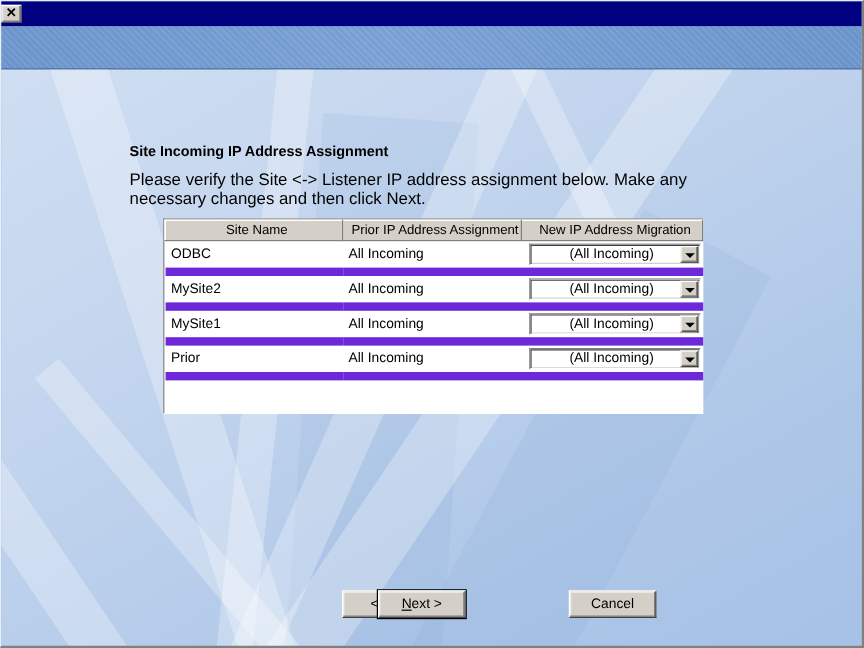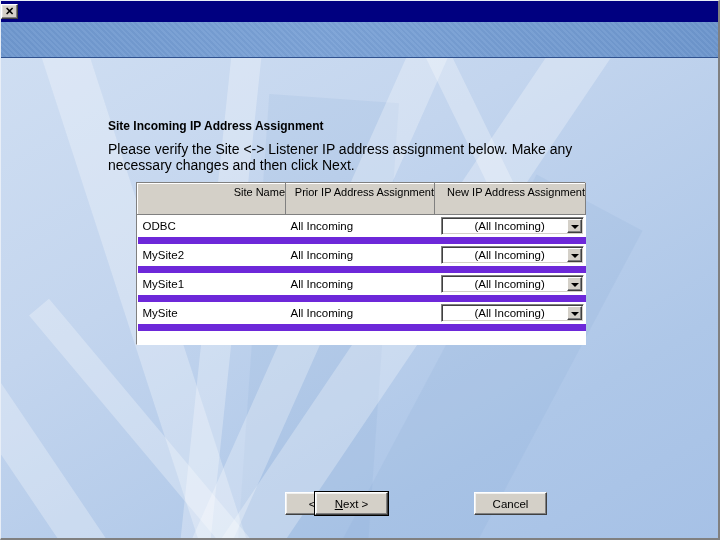--- a/index.html
+++ b/index.html
@@ -151,22 +151,22 @@
   table.grid {
     border-collapse: collapse;
     width: 448px;
     table-layout: fixed;
   }
   table.grid th {
     background: #d4d0c8;
     font-size: 11px;
     font-weight: normal;
     color: #000000;
-    text-align: right;
-    padding: 2px 0 16px 5px;
+    text-align: center;
+    padding: 2px 0 2px 5px;
     height: 15px;
     box-sizing: border-box;
     border-top: 1px solid #ffffff;
     border-left: 1px solid #ffffff;
     border-right: 1px solid #808080;
     border-bottom: 1px solid #808080;
     white-space: nowrap;
     overflow: hidden;
   }
   table.grid td {
@@ -312,21 +312,21 @@
       <table class="grid">
         <colgroup>
           <col style="width:148px">
           <col style="width:149px">
           <col style="width:151px">
         </colgroup>
         <thead>
           <tr>
             <th>Site Name</th>
             <th>Prior IP Address Assignment</th>
-            <th>New IP Address Assignment</th>
+            <th>New IP Address Migration</th>
           </tr>
         </thead>
         <tbody>
           <tr>
             <td>ODBC</td>
             <td>All Incoming</td>
             <td class="col-new">
               <div class="combo">
                 <span class="combo-text">(All Incoming)</span>
                 <span class="combo-arrow"></span>
@@ -347,21 +347,21 @@
             <td>MySite1</td>
             <td>All Incoming</td>
             <td class="col-new">
               <div class="combo">
                 <span class="combo-text">(All Incoming)</span>
                 <span class="combo-arrow"></span>
               </div>
             </td>
           </tr>
           <tr>
-            <td>MySite</td>
+            <td>Prior</td>
             <td>All Incoming</td>
             <td class="col-new">
               <div class="combo">
                 <span class="combo-text">(All Incoming)</span>
                 <span class="combo-arrow"></span>
               </div>
             </td>
           </tr>
         </tbody>
       </table>

